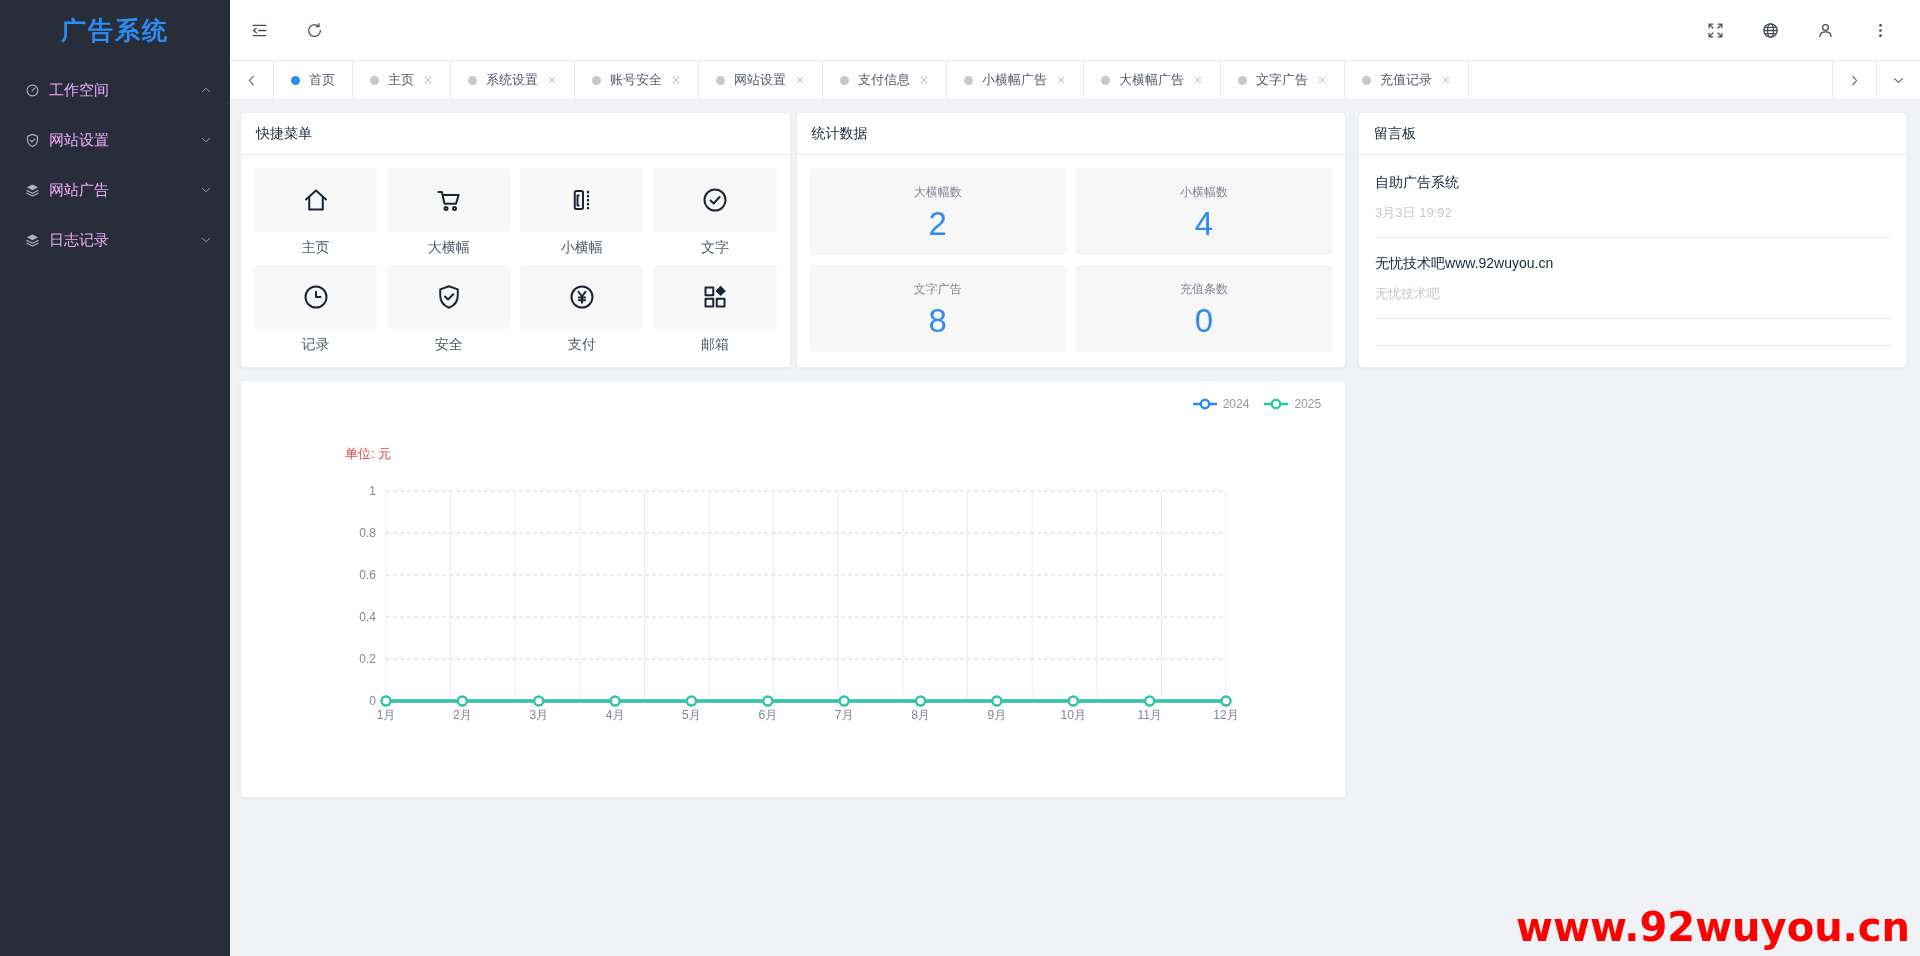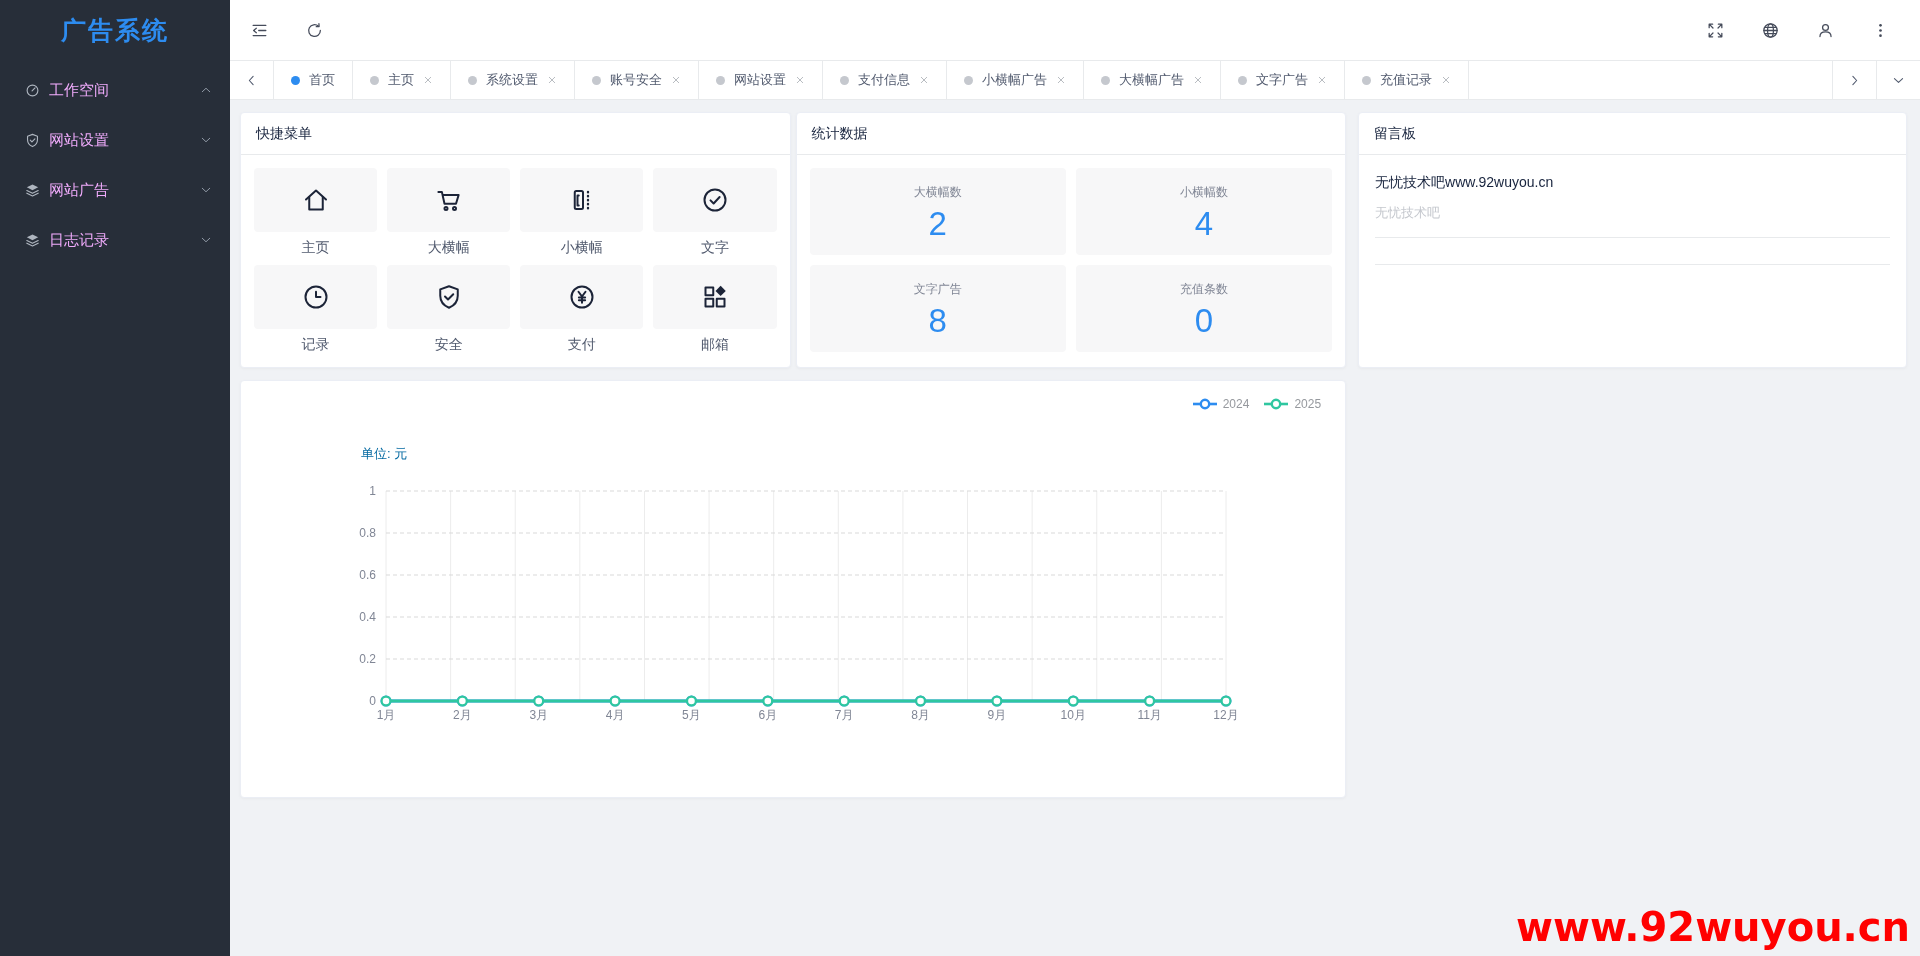--- a/index.html
+++ b/index.html
@@ -67,21 +67,21 @@
   .msg-list { padding:2px 16px 0 16px; }
   .msg-item { border-bottom:1px solid #e8eaec; padding:17px 0 15px; }
   .msg-item.empty { padding:13px 0; }
   .msg-title { font-size:14px; color:#17233d; }
   .msg-meta { font-size:13px; color:#c5c8ce; margin-top:12px; }
 
   
   .p-chart { margin-top:12px; height:418px; position:relative; }
   .chart-legend { position:absolute; top:16px; right:24px; display:flex; gap:14px; align-items:center; }
   .legend-item { display:flex; align-items:center; gap:5px; cursor:pointer; font-size:12px; color:#96999e; }
-  .chart-unit { position:absolute; left:120px; top:64px; font-size:13px; color:#0369a1; }
+  .chart-unit { position:absolute; left:104px; top:64px; font-size:13px; color:#ef4444; }
   .chart-svg-host { position:absolute; inset:0; }
 
   .watermark { position:absolute; right:10px; bottom:6px; font-size:40px; font-weight:800; color:#ff0000; letter-spacing:0px; font-family:"DejaVu Sans","Liberation Sans",sans-serif; }
 
   .icn { display:inline-flex; }
   .icn svg { width:100%; height:100%; display:block; }
 </style>
 </head>
 <body>
 
@@ -516,20 +516,24 @@
                   <span>2025</span>
                 </span>
               </div>
           </section>
         </div>
         <div class="col-right">
           <section class="panel p-msg">
             <div class="panel-h">留言板</div>
             <div class="msg-list">
                 <div class="msg-item">
+                  <div class="msg-title">自助广告系统</div>
+                  <div class="msg-meta">3月3日 19:92</div>
+                </div>
+                <div class="msg-item">
                   <div class="msg-title">无忧技术吧www.92wuyou.cn</div>
                   <div class="msg-meta">无忧技术吧</div>
                 </div>
                 <div class="msg-item empty"></div>
               </div>
           </section>
         </div>
       </div>
       <div class="watermark">www.92wuyou.cn</div>
     </div>

